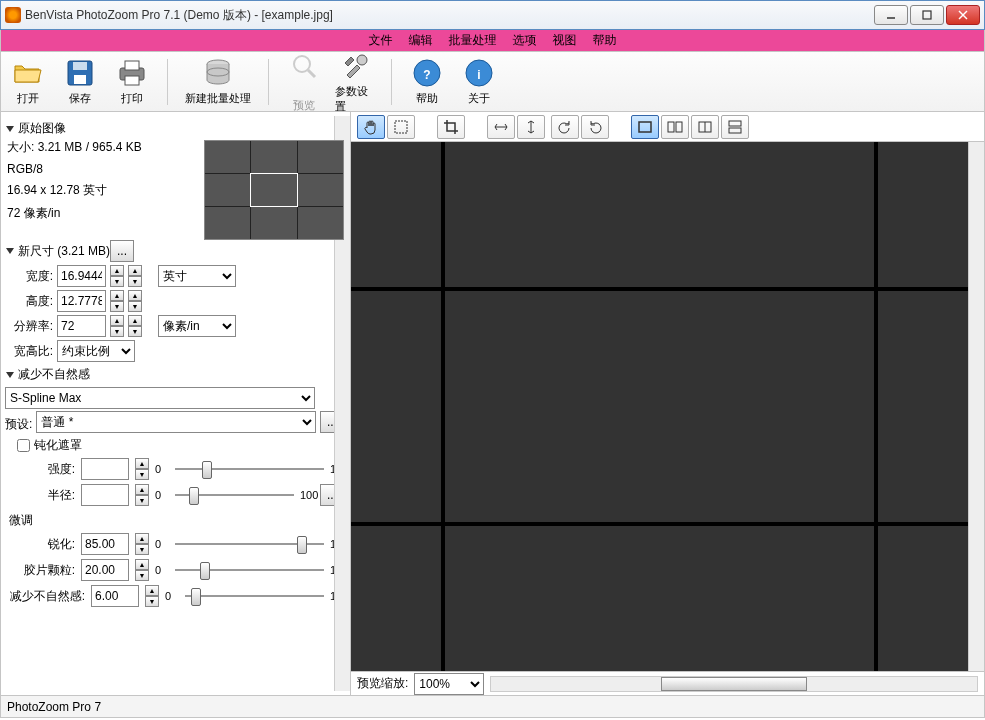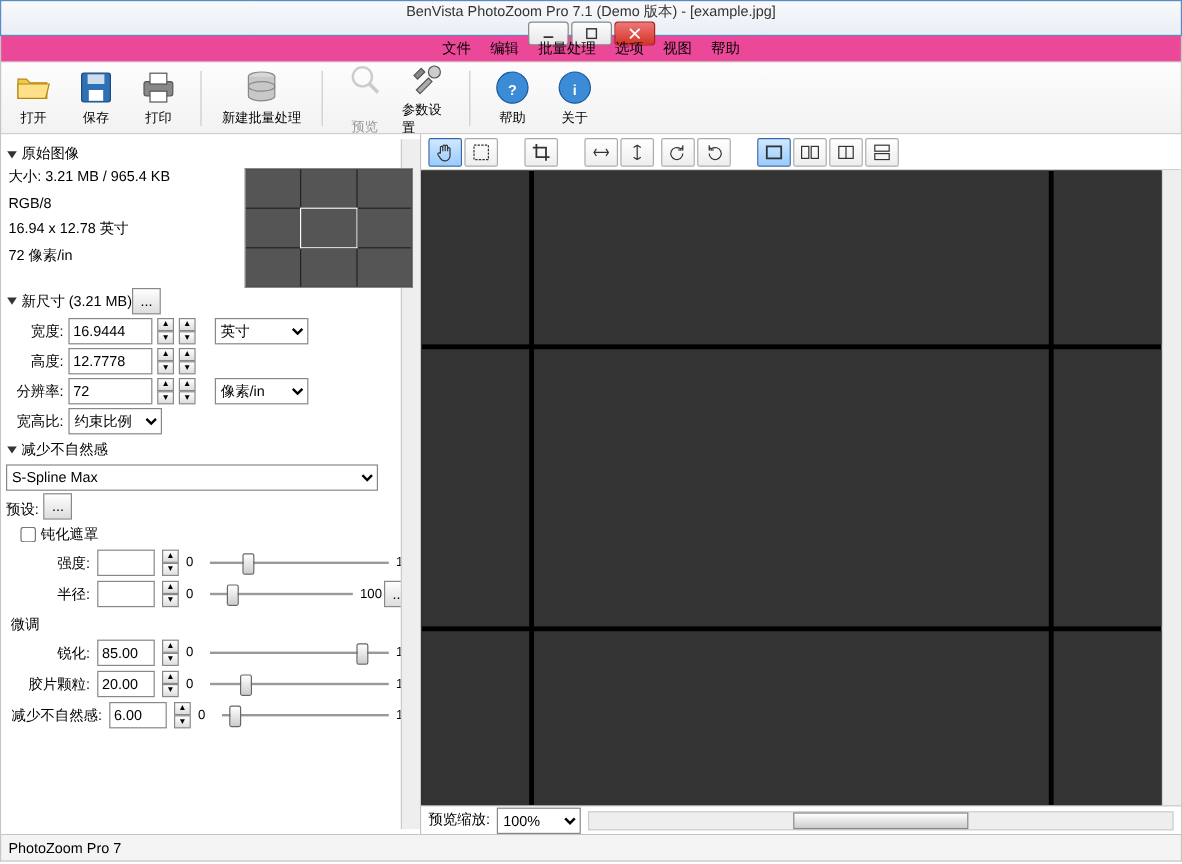--- a/index.html
+++ b/index.html
@@ -1,18 +1,18 @@
 <!DOCTYPE html>
 <html><head>
 <meta charset="utf-8">
 <style>
 * { margin:0; padding:0; box-sizing:border-box; font-family:"Microsoft YaHei","Segoe UI",Tahoma,sans-serif; font-size:12px; }
 body { background:#fff; width:985px; height:720px; overflow:hidden; }
 
-.titlebar { height:30px; background:linear-gradient(#f8f9fb,#e9eef5); border:1px solid #5a8bc1; display:flex; align-items:center; padding:0 4px;flex-direction:column; }
+.titlebar { height:30px; background:linear-gradient(#f8f9fb,#e9eef5); border:1px solid #5a8bc1; display:flex; align-items:center; padding:0 4px; }
 .titlebar .appicon { width:16px; height:16px; margin-right:4px; background:radial-gradient(circle,#f90 30%,#c50 70%); border-radius:3px; }
 .titlebar .title { flex:1; color:#333; }
 .winbtns { display:flex; gap:2px; }
 .winbtn { width:34px; height:20px; border:1px solid #888; border-radius:3px; display:flex; align-items:center; justify-content:center; background:linear-gradient(#fdfdfd,#e6e6e6); cursor:pointer; }
 .winbtn.close { background:linear-gradient(#e77,#d33424); color:#fff; border-color:#a22; }
 .winbtn svg { width:10px; height:10px; }
 
 .menubar { height:22px; display:flex; align-items:center; border:1px solid #c5c5c5; border-top:none; padding:0 4px; background:#ec4899;justify-content:center; }
 .menubar .mi { padding:2px 8px; cursor:pointer; }
 
@@ -24,21 +24,21 @@
 .tb-btn.disabled { opacity:.4; cursor:default;gap:16px; }
 
 .main { display:flex; height:584px; border:1px solid #c5c5c5; border-top:none; }
 .left { width:350px; border-right:1px solid #c5c5c5; overflow:hidden; padding:4px 6px 4px 4px; background:#fff; position:relative; }
 .right { flex:1; display:flex; flex-direction:column; background:#fff; }
 
 .sec-hdr { display:flex; align-items:center; font-size:12px; margin:4px 0 2px; cursor:pointer; }
 .sec-hdr .tri { width:10px; height:10px; margin-right:3px; }
 .fld { display:flex; align-items:center; margin:3px 0; gap:4px; }
 .fld .lbl { width:48px; text-align:right; }
-.fld input[type=text] { width:70px; height:22px; border:1px solid #888; padding:0 3px; background:#fff; }
+.fld input[type=text] { width:49px; height:22px; border:1px solid #888; padding:0 3px; background:#fff; }
 .spn { display:flex; flex-direction:column; }
 .spn button { width:14px; height:11px; border:1px solid #888; background:linear-gradient(#fff,#ddd); font-size:7px; line-height:7px; padding:0; cursor:pointer; }
 select { height:22px; border:1px solid #888; background:#fff; }
 .dots-btn { width:24px; height:22px; border:1px solid #888; background:linear-gradient(#fff,#ddd); cursor:pointer; }
 .chk { display:flex; align-items:center; gap:4px; margin:4px 0 4px 12px; }
 .chk input { width:13px; height:13px; }
 .slider-row { display:flex; align-items:center; gap:6px; margin:4px 0; }
 .slider-row .lbl { width:70px; text-align:right; }
 .slider-row input[type=text] { width:48px; height:22px; border:1px solid #888; padding:0 3px; }
 .slider { flex:1; height:22px; position:relative; }
@@ -273,20 +273,21 @@
 
     <div class="sec-hdr">
       <svg class="tri" viewBox="0 0 10 10">
           <polygon points="1,2 9,2 5,8" fill="#333"></polygon>
         </svg>
       <span>减少不自然感</span>
     </div>
     <select style="width:310px;margin:2px 0"><option>S-Spline Max</option></select>
     <div style="display:flex;align-items:flex-end;gap:4px">
       <span>预设:</span>
+      <select style="flex:1"><option>普通 *</option></select>
       <button class="dots-btn">...</button>
     </div>
 
     <div class="chk">
       <input type="checkbox" style="">
       <span>钝化遮罩</span>
     </div>
 
     <div class="slider-row">
       <span class="lbl">强度:</span>

